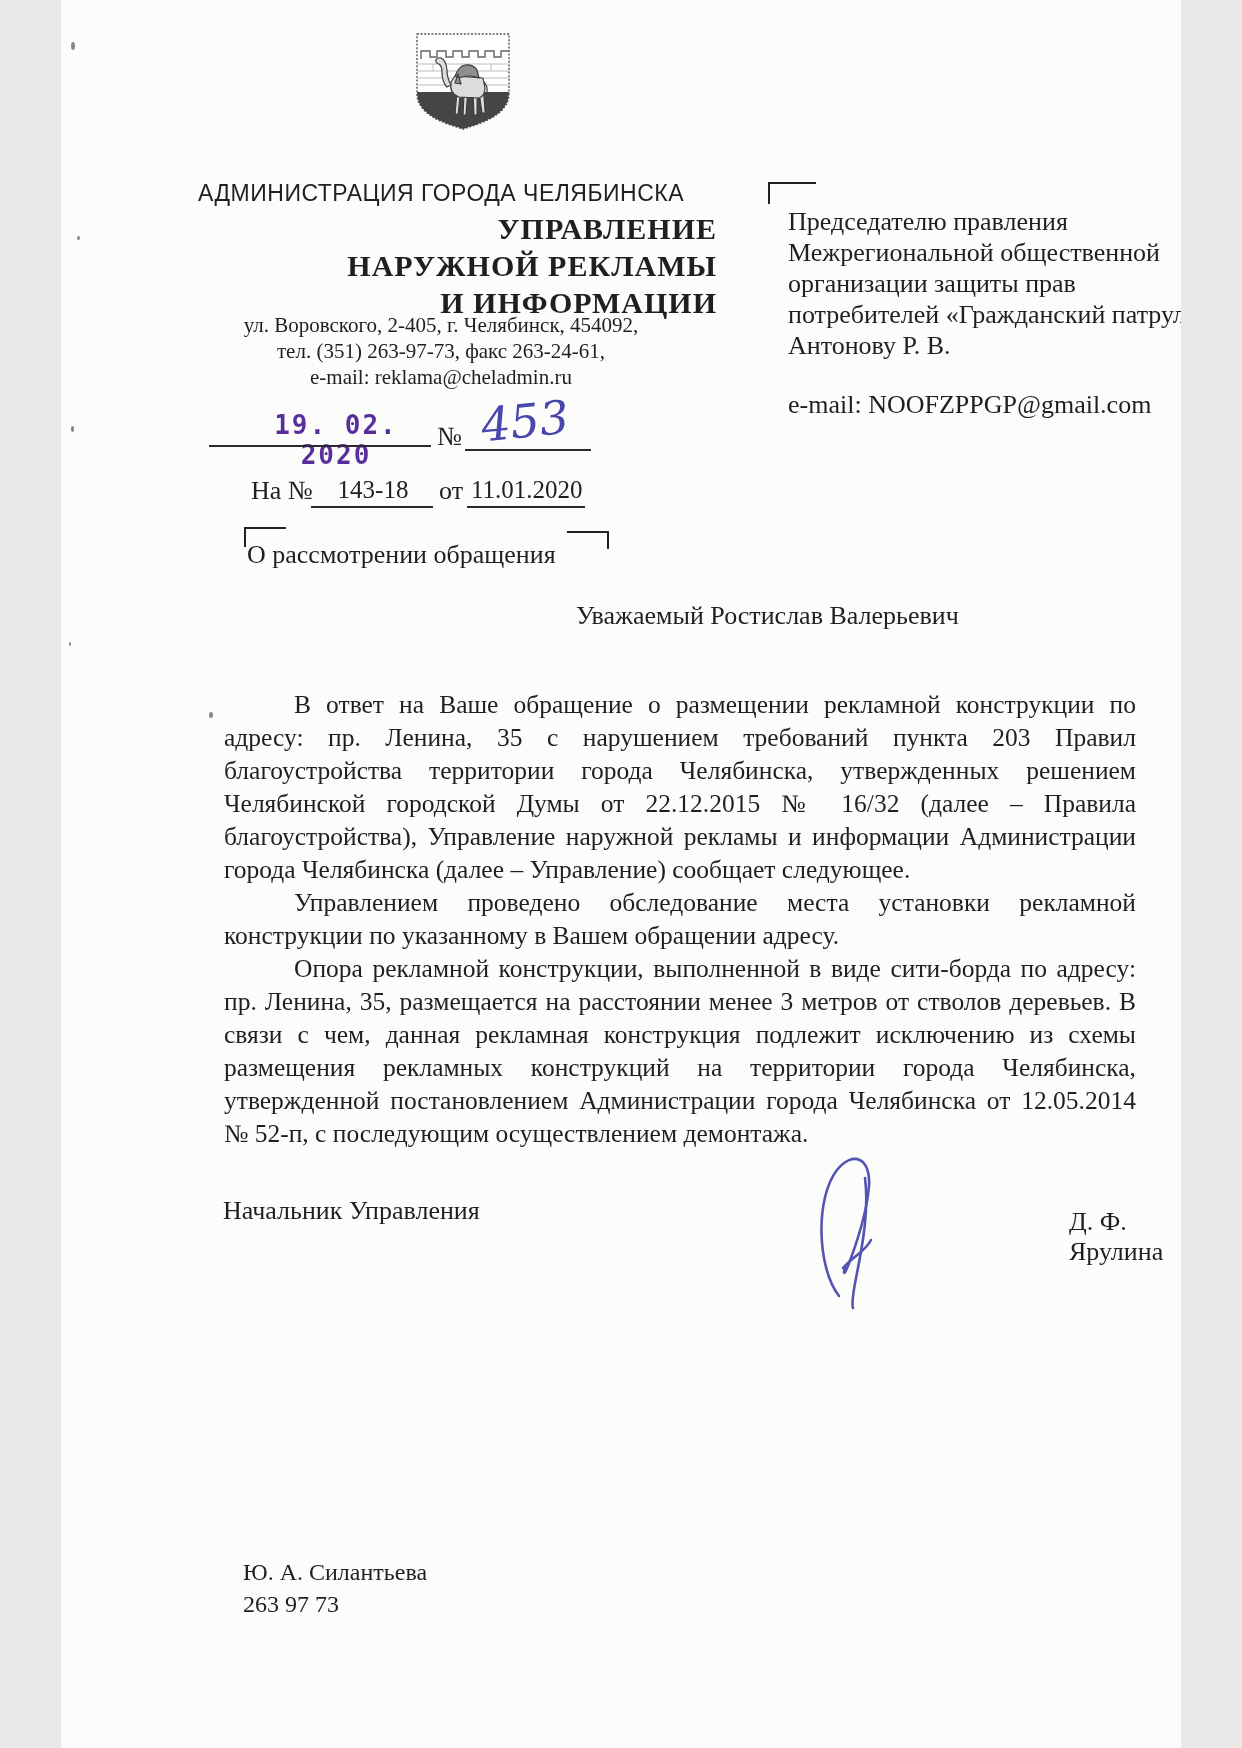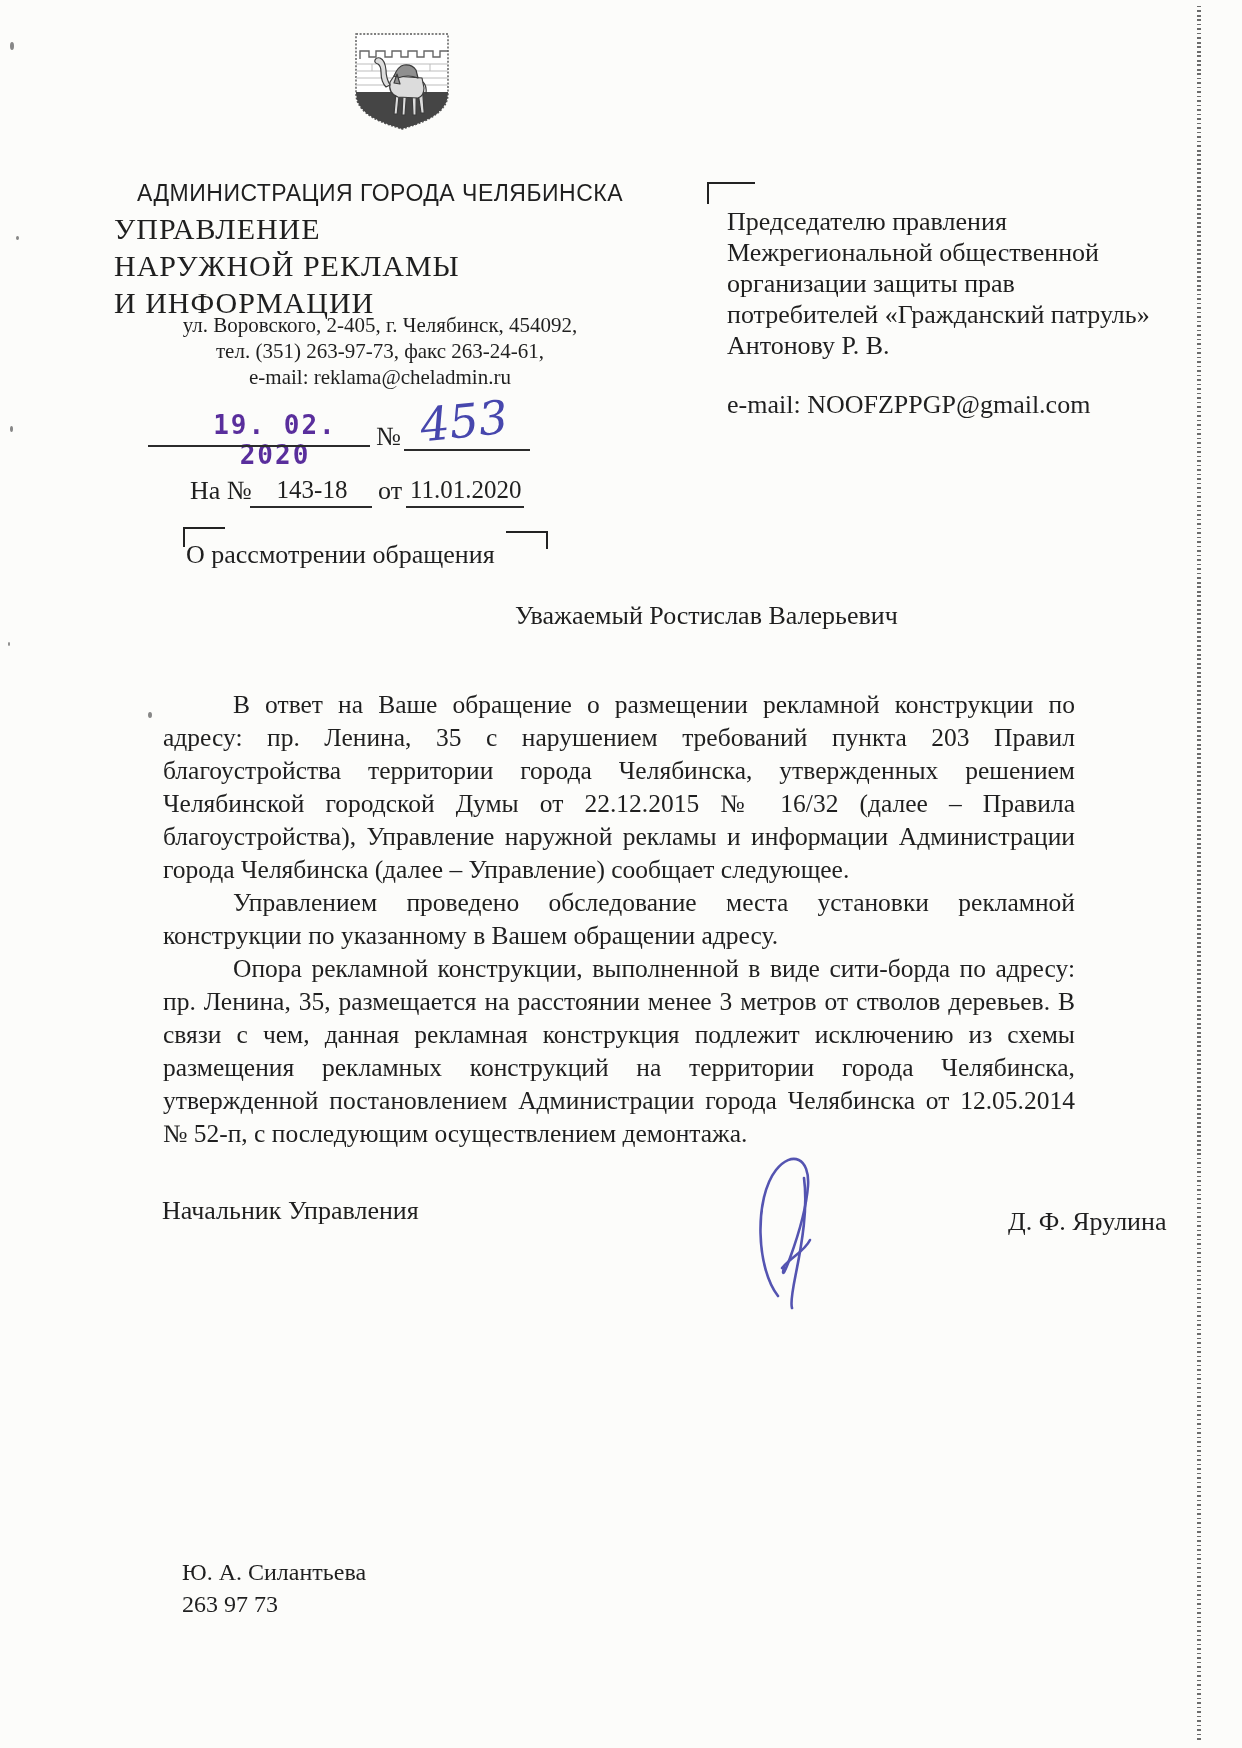--- a/index.html
+++ b/index.html
@@ -1,22 +1,22 @@
 <!DOCTYPE html>
 <html><head>
 <meta charset="utf-8">
 <style>
   html,body{margin:0;padding:0;background:#e9e9e7;}
-  .page{position:relative;width:1242px;height:1748px;background:#fcfcfa;
+  .page{position:relative;width:1120px;height:1748px;background:#fcfcfa;
         font-family:"Liberation Serif",serif;color:#1f1f1f;overflow:hidden;margin:0 auto;}
   .abs{position:absolute;}
   
   .adm{left:118px;top:180px;width:524px;text-align:center;
        font-family:"Liberation Sans",sans-serif;font-size:23px;letter-spacing:.5px;}
-  .org{left:114px;top:210px;width:524px;text-align:left;font-weight:normal;
+  .org{left:132px;top:210px;width:524px;text-align:right;font-weight:bold;
        font-size:30px;line-height:37px;letter-spacing:1px;}
   .addr{left:118px;top:312px;width:524px;text-align:center;font-size:21px;line-height:26px;}
   
   .stamp{left:175px;top:410px;width:200px;text-align:center;
          font-family:"DejaVu Sans Mono",monospace;font-weight:bold;font-size:26px;
          letter-spacing:2px;color:#4c1d95;opacity:.92;}
   .uline{height:2px;background:#2b2b2b;}
   .num-label{left:376px;top:422px;font-size:26px;}
   .num-value{left:404px;top:394px;width:120px;text-align:center;font-size:46px;
              font-style:italic;color:#4747ad;transform:rotate(-6deg);

